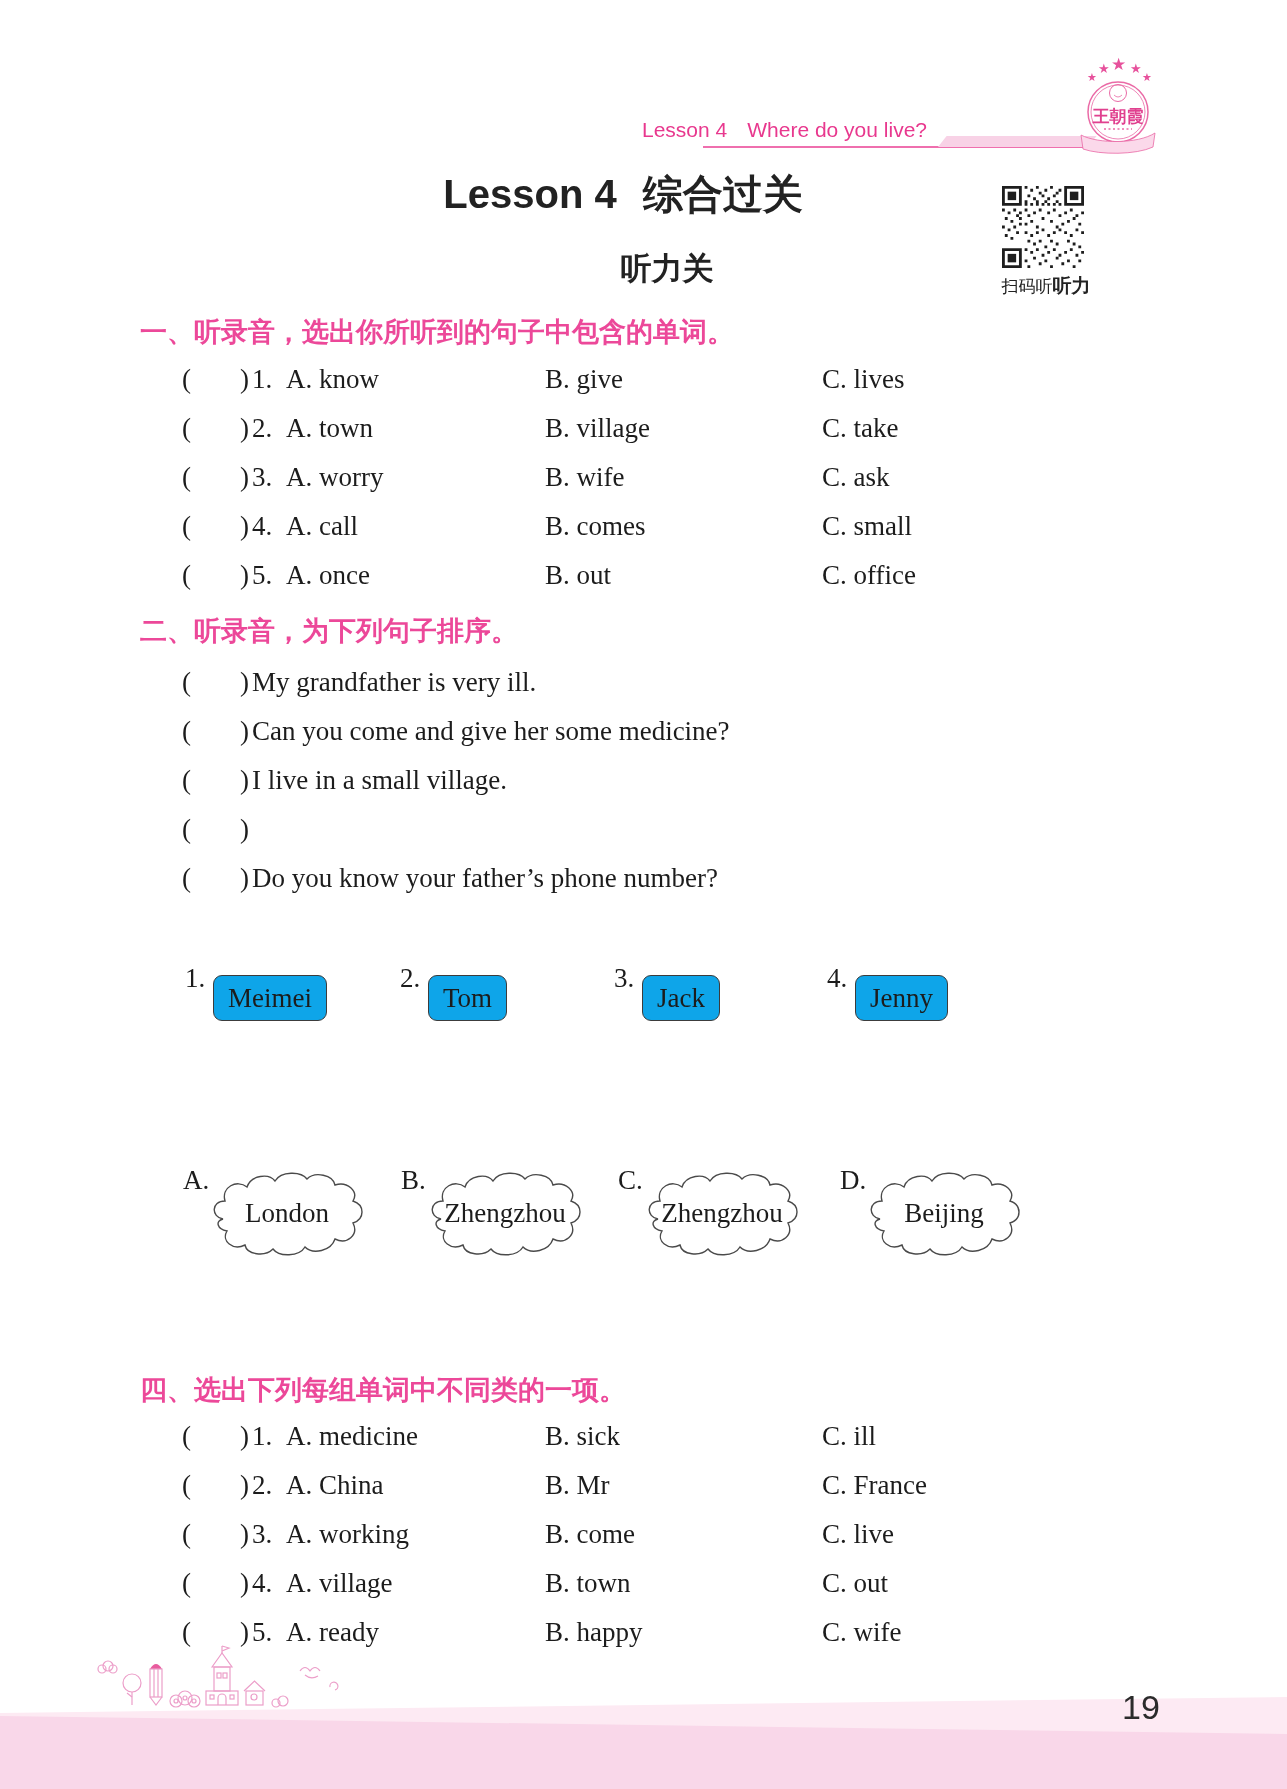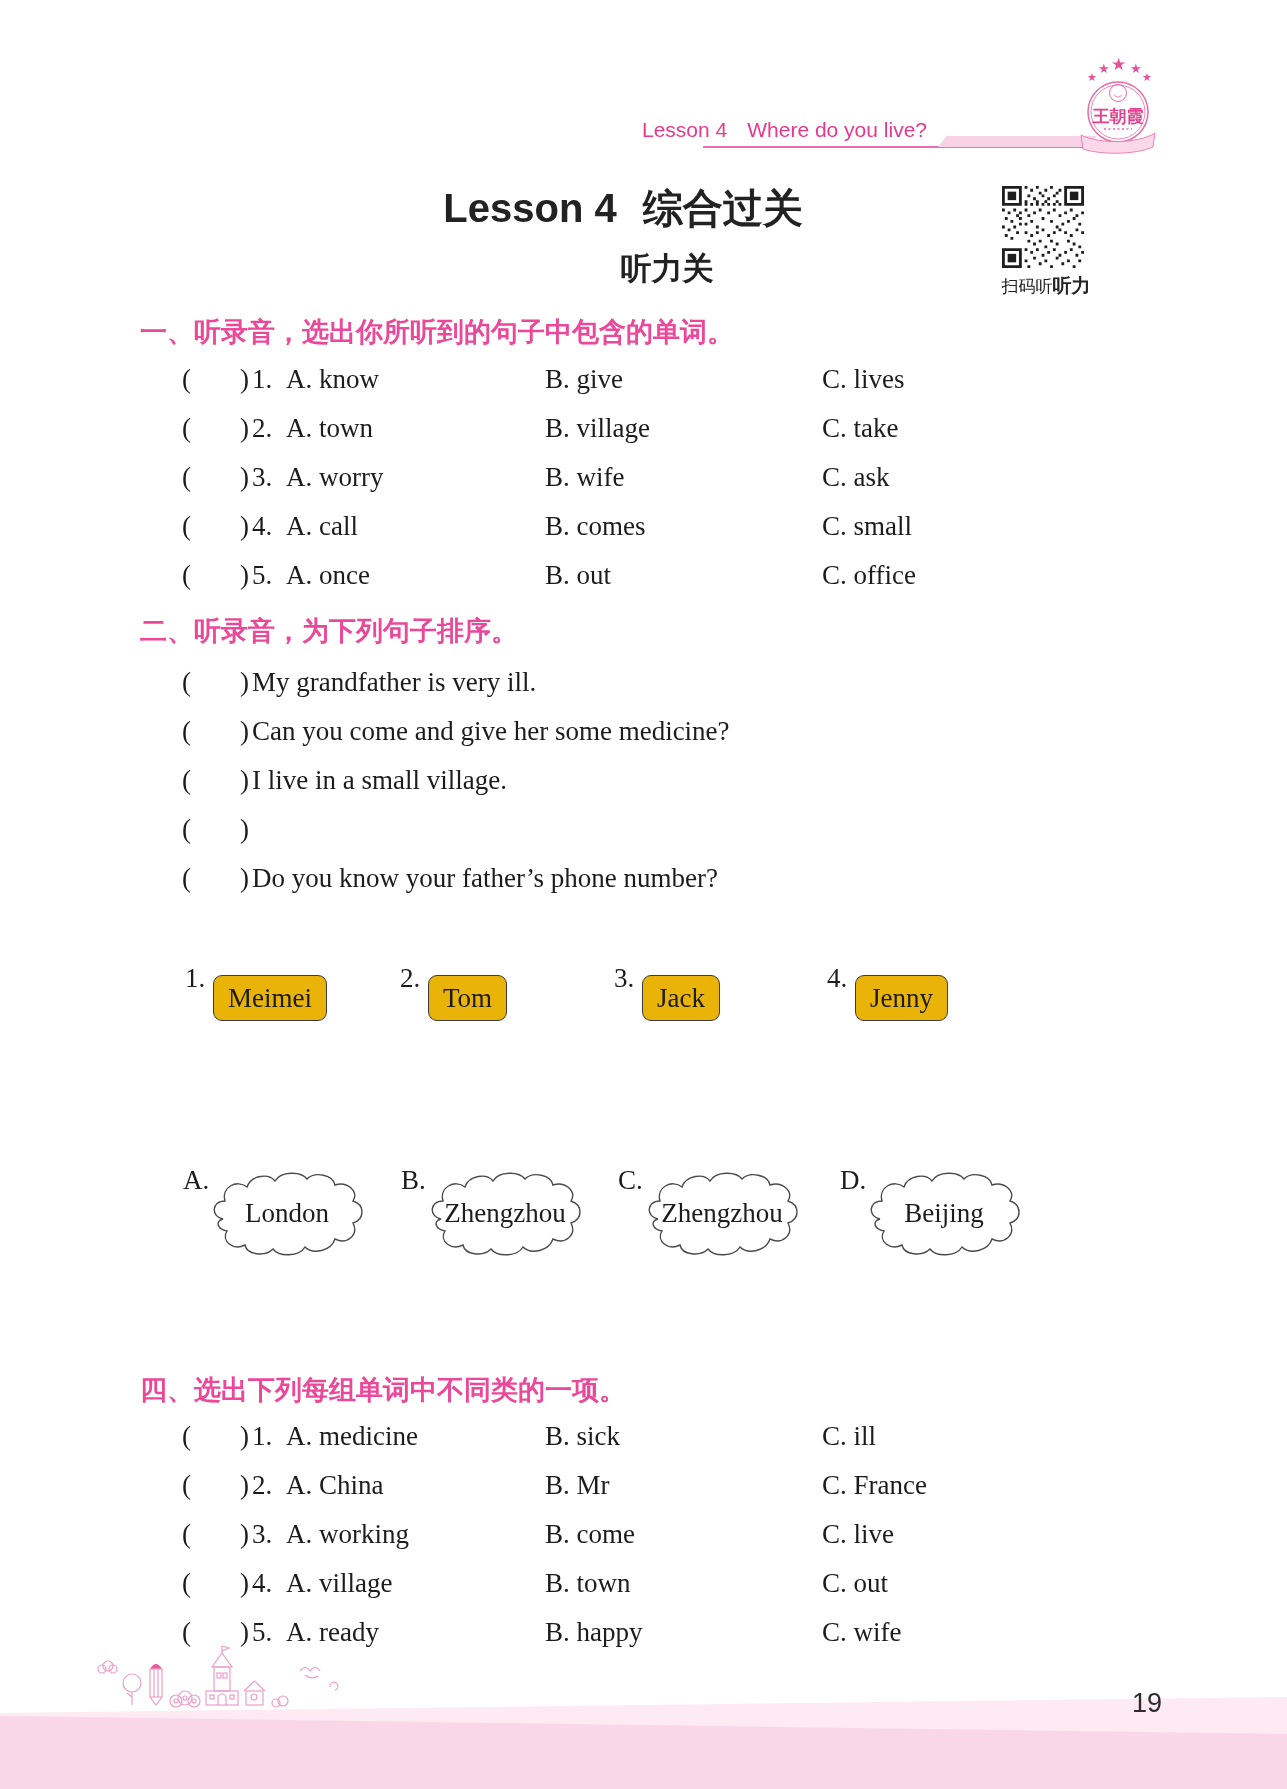--- a/index.html
+++ b/index.html
@@ -10,21 +10,21 @@
   
   .hdr-text{top:118px;right:360px;font-family:"Liberation Sans",sans-serif;
             font-size:21px;color:#e8388e;white-space:nowrap;}
   .hdr-text .gap{display:inline-block;width:20px;}
   .hdr-rule{left:703px;top:146px;width:395px;height:2px;background:#ef6fae;}
   .hdr-swoosh{left:938px;top:136px;width:150px;height:11px;background:#f8d2e6;
               transform:skewX(-38deg);transform-origin:left bottom;}
   .logo{left:1076px;top:54px;width:84px;height:102px;}
 
   
-  .title{top:181px;left:0;width:1246px;text-align:center;
+  .title{top:167px;left:0;width:1246px;text-align:center;
          font-family:"Liberation Sans",sans-serif;font-weight:bold;font-size:40px;
          color:#222;white-space:nowrap;}
   .title .t-gap{display:inline-block;width:26px;}
   .banner{left:0;width:1270px;text-align:center;font-family:"Liberation Sans",sans-serif;
           font-weight:bold;font-size:31px;color:#222;}
   .banner.listen{top:248px;padding-left:32px;}
   .banner.write{top:1306px;}
 
   
   .qr{left:1002px;top:186px;width:82px;height:82px;}
@@ -46,37 +46,37 @@
   .q-num{left:252px;} .opt-a{left:286px;} .opt-b{left:545px;} .opt-c{left:822px;}
   .s-text{left:252px;}
 
   
   .people{top:963px;left:0;width:1287px;height:75px;}
   .pgroup{position:absolute;top:0;height:70px;}
   .pg-1{left:185px;} .pg-2{left:400px;} .pg-3{left:614px;} .pg-4{left:827px;}
   .p-num{position:absolute;left:0;top:0;font-size:27px;}
   .p-box{position:absolute;left:28px;top:12px;height:46px;min-width:66px;padding:0 14px;
          border:1.5px solid #3c3c3c;border-radius:9px;display:flex;align-items:center;
-         justify-content:center;font-size:27px;background:#eab308;box-sizing:border-box;}
+         justify-content:center;font-size:27px;background:#0ea5e9;box-sizing:border-box;}
 
   
   .places{top:1163px;left:0;width:1287px;height:105px;}
   .cgroup{position:absolute;top:0;height:100px;}
   .cg-1{left:183px;} .cg-2{left:401px;} .cg-3{left:618px;} .cg-4{left:840px;}
   .c-letter{position:absolute;left:0;top:2px;font-size:27px;}
   .cloud{position:absolute;left:24px;top:4px;width:160px;height:92px;}
   .cloud svg{position:absolute;left:0;top:0;}
   .cloud-label{position:absolute;left:0;top:0;width:160px;height:92px;display:flex;
                align-items:center;justify-content:center;font-size:27px;}
 
   
   .footer-band{left:0;top:1689px;width:1287px;height:100px;}
   .decor{left:88px;top:1643px;width:270px;height:74px;}
   .page-num{left:1122px;top:1688px;font-family:"Liberation Sans",sans-serif;
-            font-size:27px;color:#2b2b2b;margin-left:10px;}
+            font-size:34px;color:#2b2b2b;}
 </style>
 </head>
 <body>
 
 <div class="page">
 
   <div class="abs hdr-text">
     <span>Lesson 4</span><span class="gap"></span><span>Where do you live?</span>
   </div>
   <div class="abs hdr-rule"></div>

